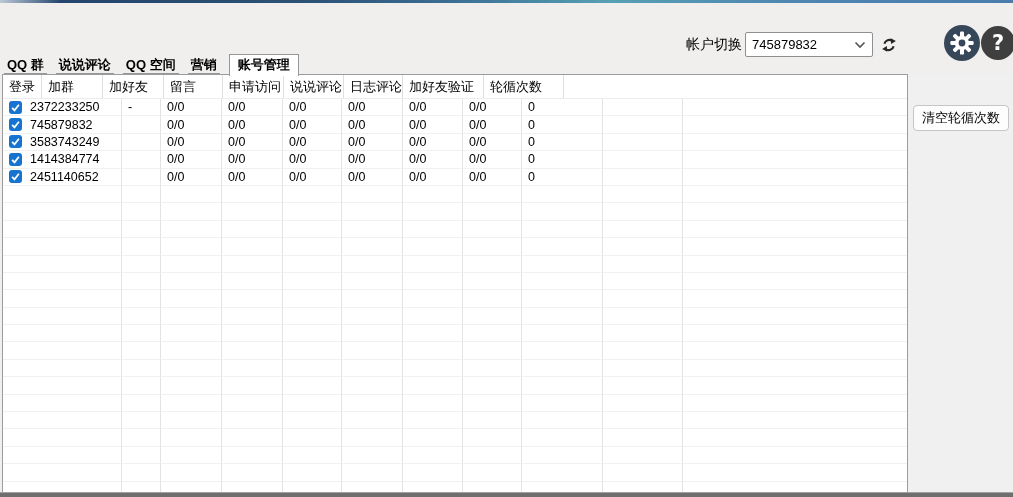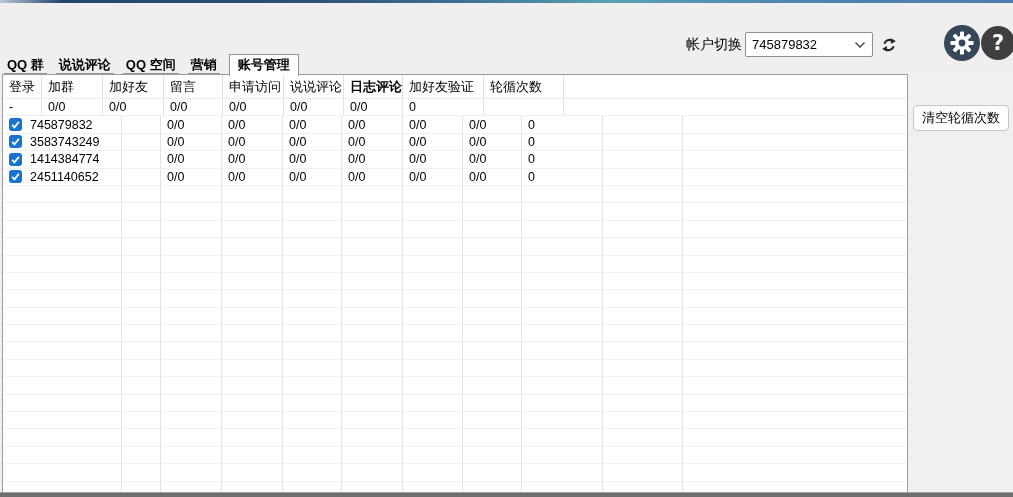--- a/index.html
+++ b/index.html
@@ -117,27 +117,35 @@
   </div>
 
   <div class="table">
     <div class="thead">
         <div class="th" style="width: 39px; text-align: right;">登录</div>
         <div class="th" style="width: 61px;">加群</div>
         <div class="th" style="width: 61px;">加好友</div>
         <div class="th" style="width: 59px;">留言</div>
         <div class="th" style="width: 61px;">申请访问</div>
         <div class="th" style="width: 60px;">说说评论</div>
-        <div class="th" style="width: 59px; font-weight: bold;">日志评论</div>
+        <div class="th" style="width: 59px;">日志评论</div>
         <div class="th" style="width: 81px;">加好友验证</div>
         <div class="th" style="width: 80px;">轮循次数</div>
         <div class="th fill"></div>
       </div>
     <div class="tbody">
         <div class="tr">
+          <div class="td" style="width: 119px;">
+            <span class="checkbox">
+              <svg width="11" height="11" viewBox="0 0 13 13">
+                <polyline points="2.5,7 5.3,9.8 10.5,3.2" fill="none" stroke="#fff" stroke-width="2.1"></polyline>
+              </svg>
+            </span>
+            <span>2372233250</span>
+          </div>
           <div class="td" style="width: 39px;">-</div>
           <div class="td" style="width: 61px;">0/0</div>
           <div class="td" style="width: 61px;">0/0</div>
           <div class="td" style="width: 59px;">0/0</div>
           <div class="td" style="width: 61px;">0/0</div>
           <div class="td" style="width: 60px;">0/0</div>
           <div class="td" style="width: 59px;">0/0</div>
           <div class="td" style="width: 81px;">0</div>
           <div class="td" style="width: 80px;"></div>
           <div class="td fill"></div>

